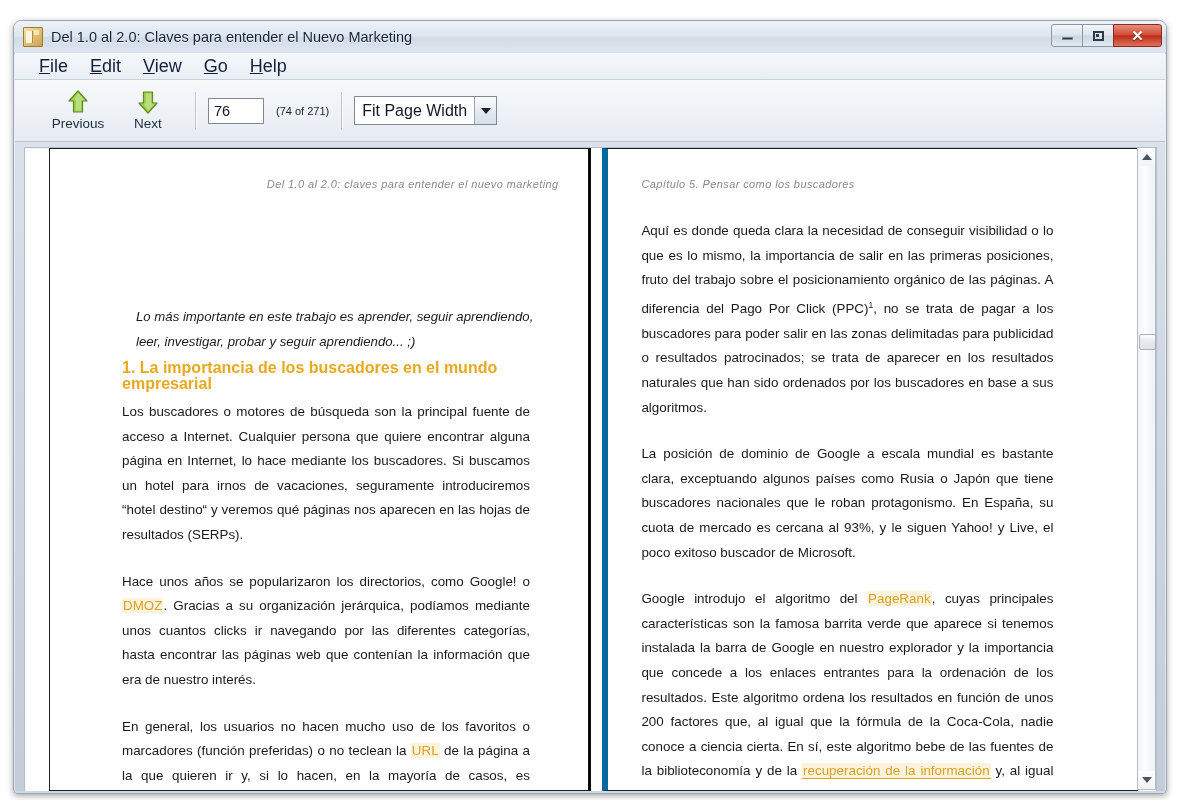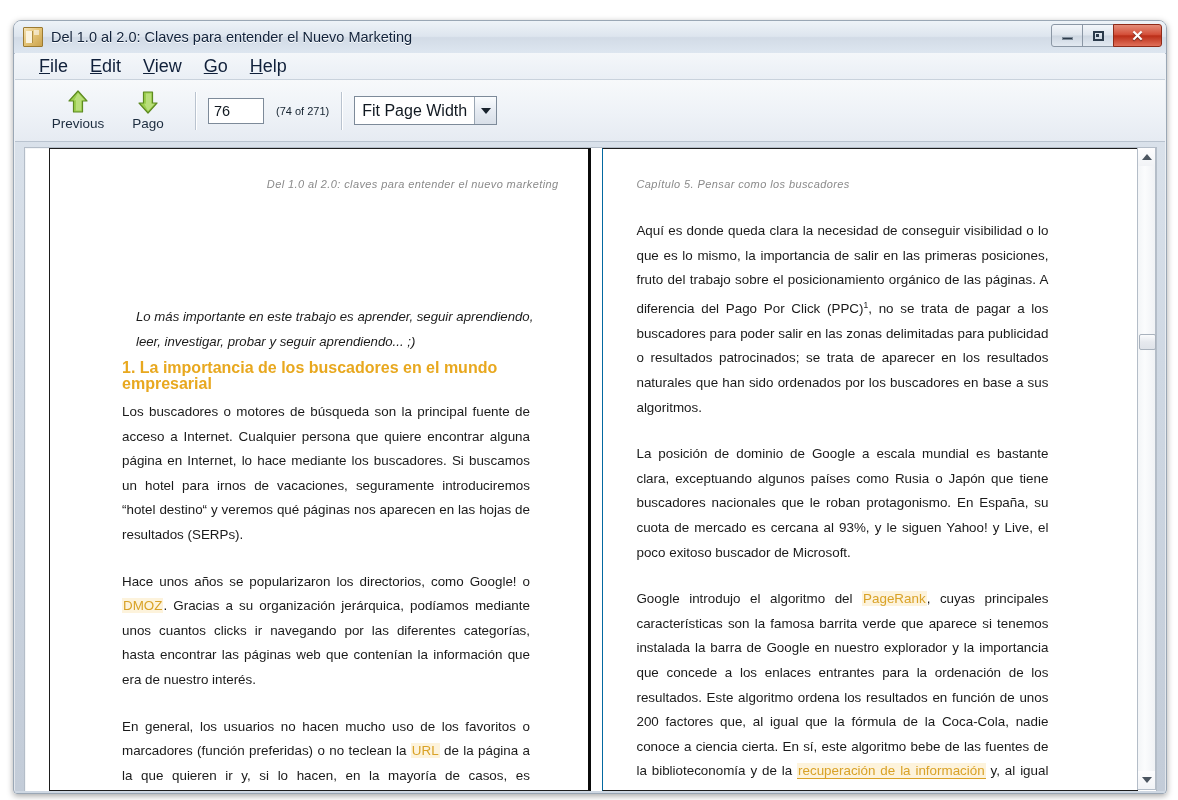--- a/index.html
+++ b/index.html
@@ -191,21 +191,21 @@
     box-sizing: border-box;
     overflow: hidden;
   }
   .page-left {
     width: 546px; margin-left: 24px;
     border-right: 3px solid #0b0b0b;
   }
   .page-gap { width: 12px; background: #ffffff; }
   .page-right {
     width: 540px;
-    border-left: 1px solid #0369a1;
+    border-left: 6px solid #0369a1;
   }
   .page-inner { position: absolute; left: 0; top: 0; right: 0; bottom: 0; }
 
   .running-head {
     position: absolute;
     font-size: 11px; color: #8a8a8a;
     font-style: italic;
     letter-spacing: 0.4px;
     white-space: nowrap;
     font-family: "Liberation Sans", sans-serif;
@@ -336,21 +336,21 @@
           <path d="M11 1 L20 11 L15.5 11 L15.5 22 L6.5 22 L6.5 11 L2 11 Z" fill="#9ccf4e" stroke="#5d8a20" stroke-width="1.2" stroke-linejoin="round"></path>
           <path d="M11 3 L17.5 10.2 L14.2 10.2 L14.2 20.6 L9 20.6 L9 10.2 L7.2 10.2 Z" fill="#c3e38a" opacity="0.75"></path>
         </svg>
         <div class="tb-label">Previous</div>
       </div>
       <div class="tb-btn">
         <svg class="arrow-icon" viewBox="0 0 22 24">
           <path d="M11 23 L20 13 L15.5 13 L15.5 2 L6.5 2 L6.5 13 L2 13 Z" fill="#9ccf4e" stroke="#5d8a20" stroke-width="1.2" stroke-linejoin="round"></path>
           <path d="M11 21 L17.5 13.8 L14.2 13.8 L14.2 3.4 L9 3.4 L9 13.8 L7.2 13.8 Z" fill="#c3e38a" opacity="0.75"></path>
         </svg>
-        <div class="tb-label">Pago</div>
+        <div class="tb-label">Next</div>
       </div>
 
       <div class="tb-sep"></div>
 
       <input class="page-input" type="text" value="76" style="">
       <div class="page-count">(74 of 271)</div>
 
       <div class="tb-sep"></div>
 
       <div class="zoom-select">

